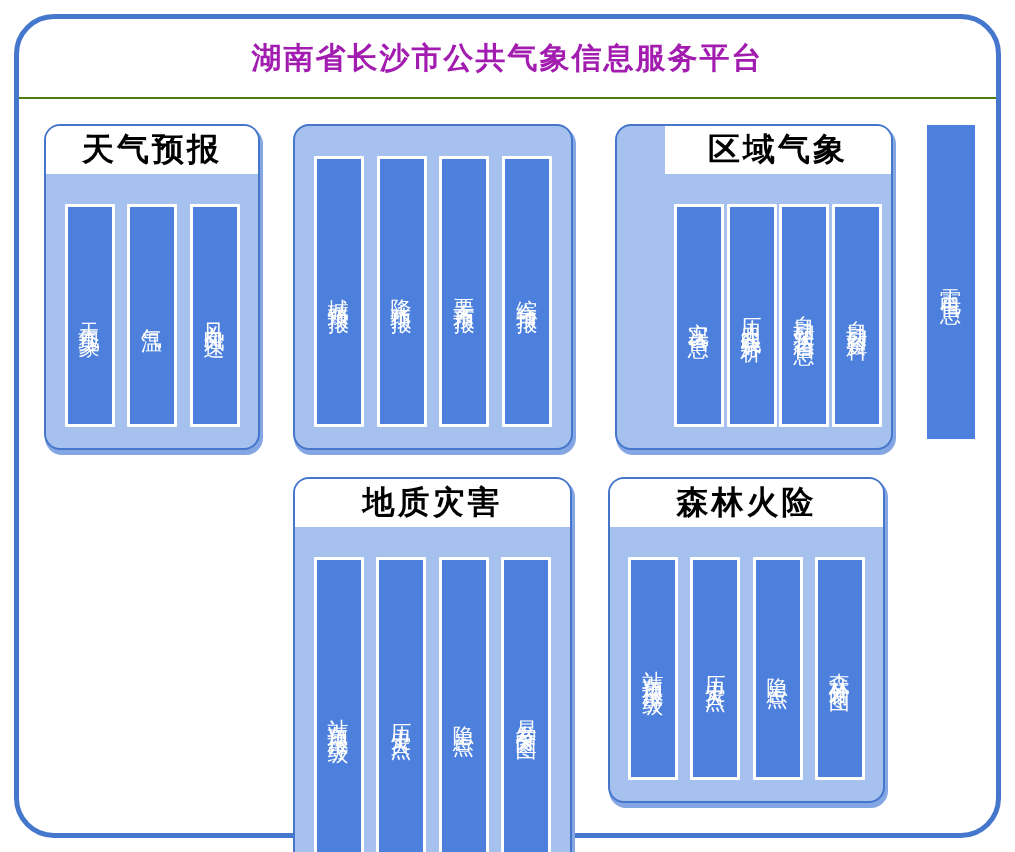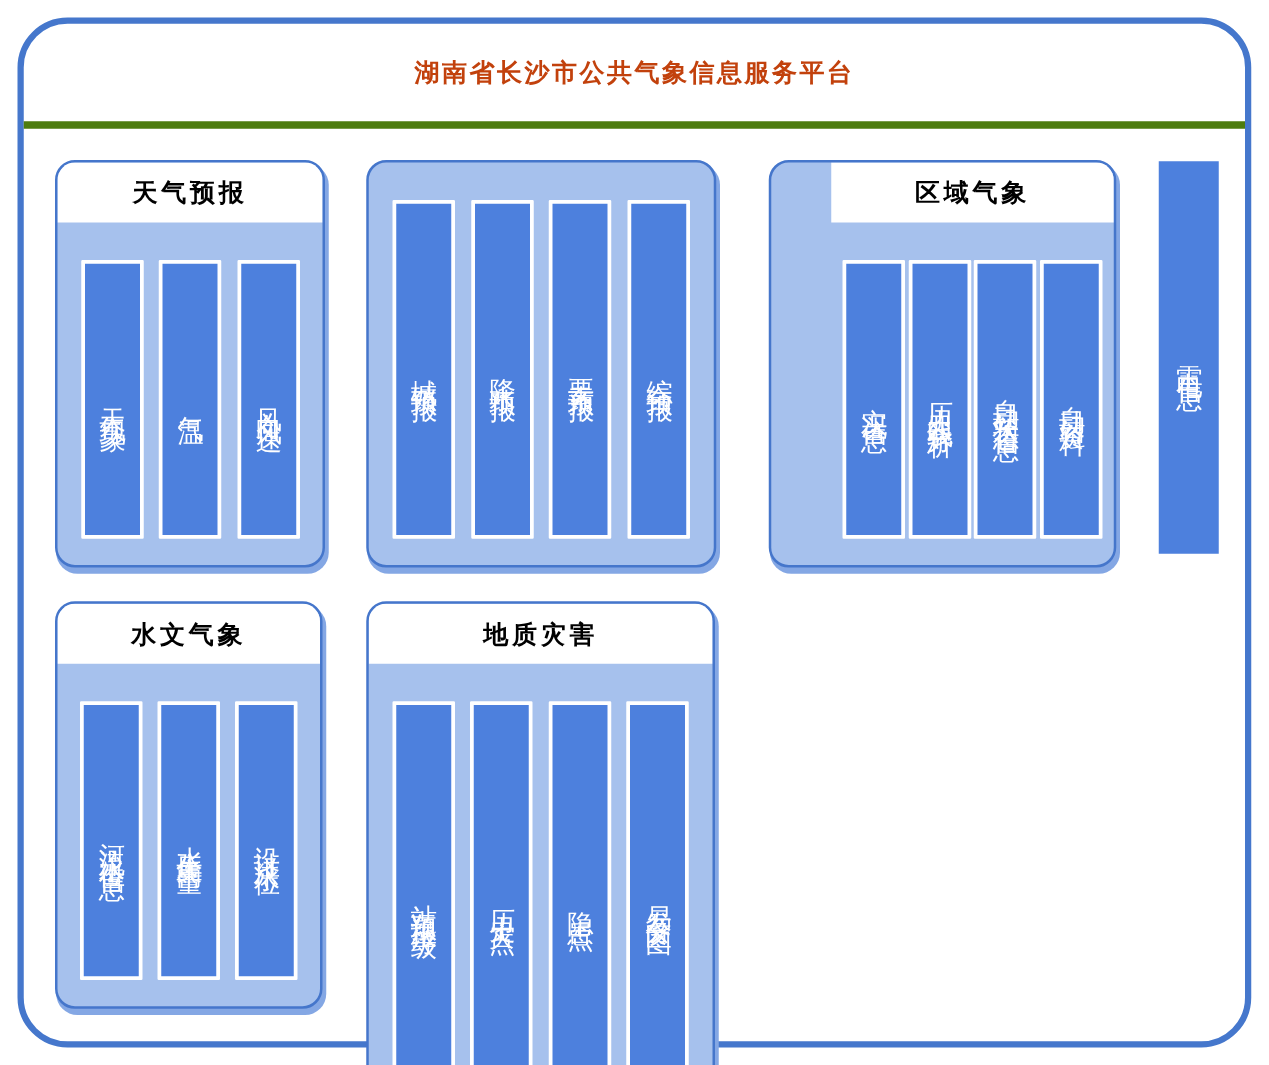--- a/index.html
+++ b/index.html
@@ -22,27 +22,27 @@
     top: 14px;
     width: 987px;
     height: 824px;
     box-sizing: border-box;
     border: 5px solid #4577cc;
     border-radius: 40px;
     background: #ffffff;
   }
   .frame-title {
     height: 78px;
-    border-bottom: 6px solid #4d7c0f;
-    display: flex;
-    align-items: center;
-    justify-content: center;
-    font-size: 20px;
+    border-bottom: 2px solid #4d7c0f;
+    display: flex;
+    align-items: center;
+    justify-content: center;
+    font-size: 30px;
     font-weight: bold;
-    color: #c2410c;
+    color: #a21caf;
     letter-spacing: 2px;
   }
   .content {
     position: relative;
     width: 100%;
     height: calc(100% - 83px);
   }
   
   .group {
     position: absolute;
@@ -55,21 +55,21 @@
     flex-direction: column;
     overflow: hidden;
   }
   .group-header {
     height: 48px;
     flex: 0 0 48px;
     background: #ffffff;
     display: flex;
     align-items: center;
     justify-content: center;
-    font-size: 20px;
+    font-size: 32px;
     font-weight: 600;
     color: #000000;
     letter-spacing: 3px;
   }
   .group-body {
     flex: 1;
     display: flex;
     justify-content: space-evenly;
     align-items: stretch;
     padding: 30px 6px 21px 6px;
@@ -161,48 +161,51 @@
               <span class="v-text">历史曲线分析</span>
             </div>
             <div class="bar">
               <span class="v-text">自动站状态信息</span>
             </div>
             <div class="bar">
               <span class="v-text">自动站资料</span>
             </div>
           </div>
         </div>
-        <div class="group g4">
-          <div class="group-header">水文气象</div>
-          <div class="group-body">
-            <div class="bar">
-              <span class="v-text">河流水位信息</span>
-            </div>
-            <div class="bar">
-              <span class="v-text">水库集雨量</span>
-            </div>
-            <div class="bar">
-              <span class="v-text">设计洪水位</span>
-            </div>
-          </div>
-        </div>
         <div class="group g5">
           <div class="group-header">地质灾害</div>
           <div class="group-body">
             <div class="bar">
               <span class="v-text">站点预报等级</span>
             </div>
             <div class="bar">
               <span class="v-text">历史灾点</span>
             </div>
             <div class="bar">
               <span class="v-text">隐患点</span>
             </div>
             <div class="bar">
               <span class="v-text">易发分区图</span>
+            </div>
+          </div>
+        </div>
+        <div class="group g6">
+          <div class="group-header">森林火险</div>
+          <div class="group-body">
+            <div class="bar">
+              <span class="v-text">站点预报等级</span>
+            </div>
+            <div class="bar">
+              <span class="v-text">历史灾点</span>
+            </div>
+            <div class="bar">
+              <span class="v-text">隐患点</span>
+            </div>
+            <div class="bar">
+              <span class="v-text">森林分布图</span>
             </div>
           </div>
         </div>
         <div class="side-bar">
         <span class="v-text">雷电信息</span>
       </div>
     </div>
   </div>
 </div>
 

